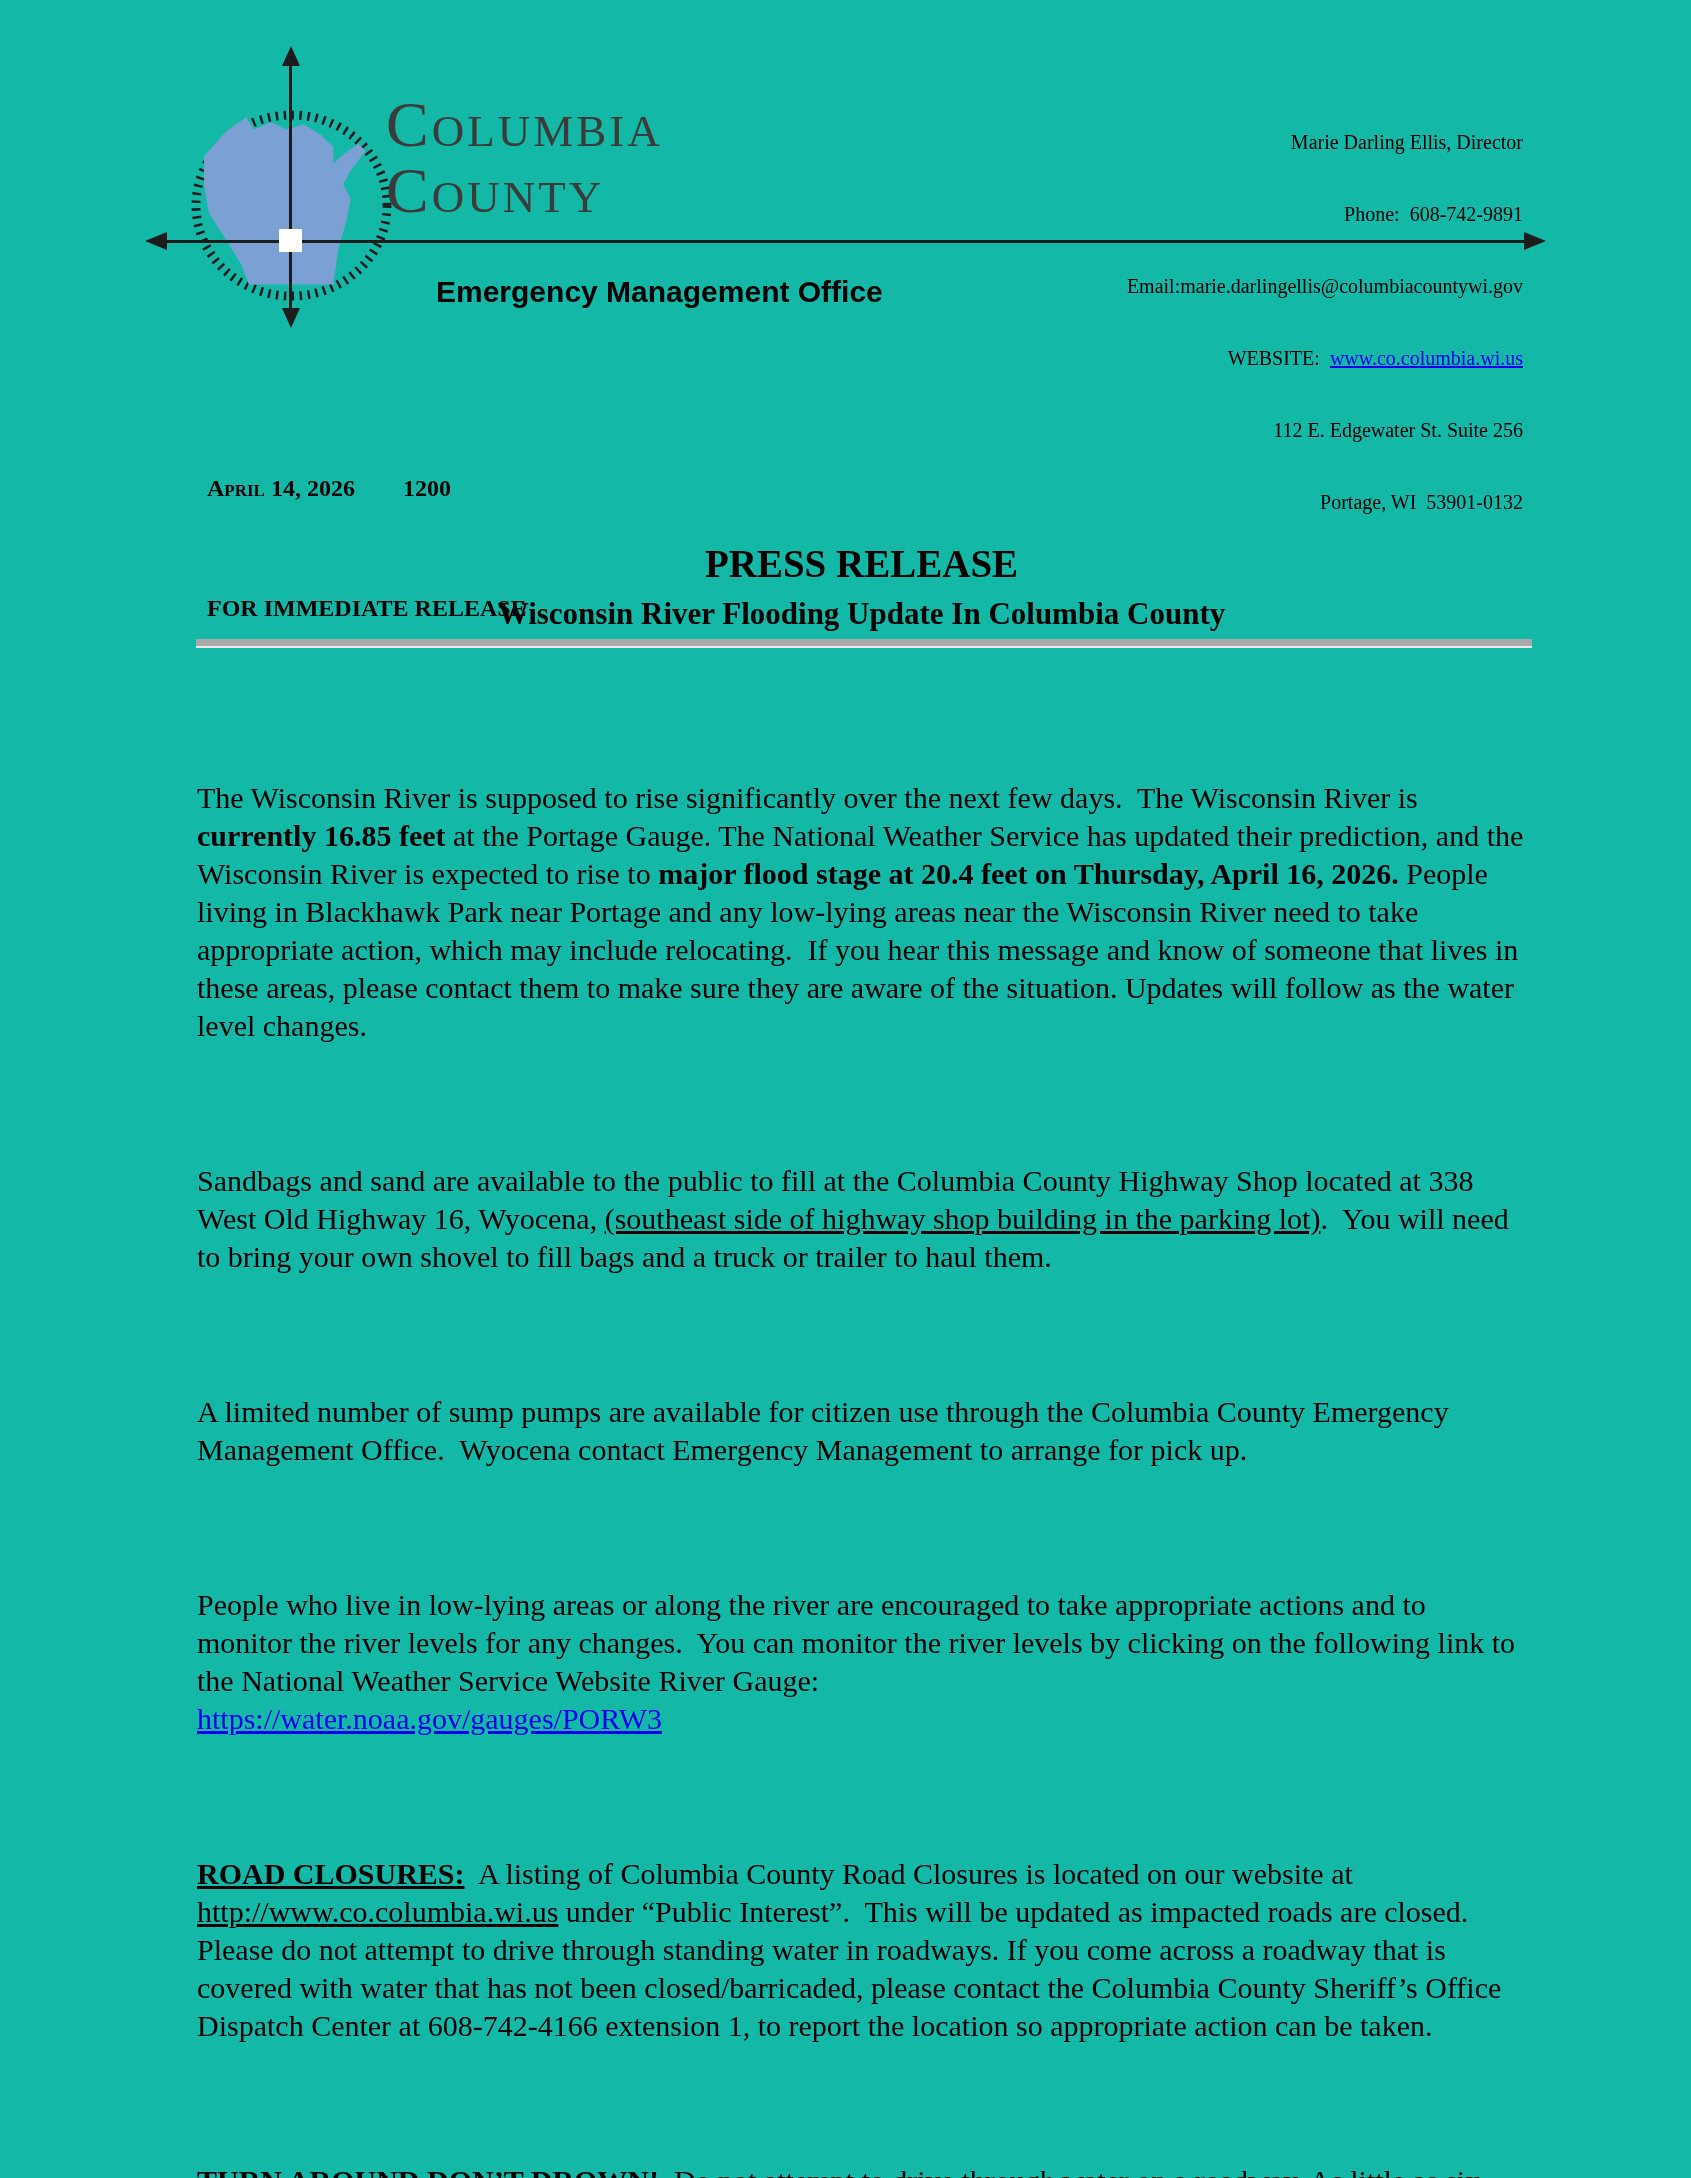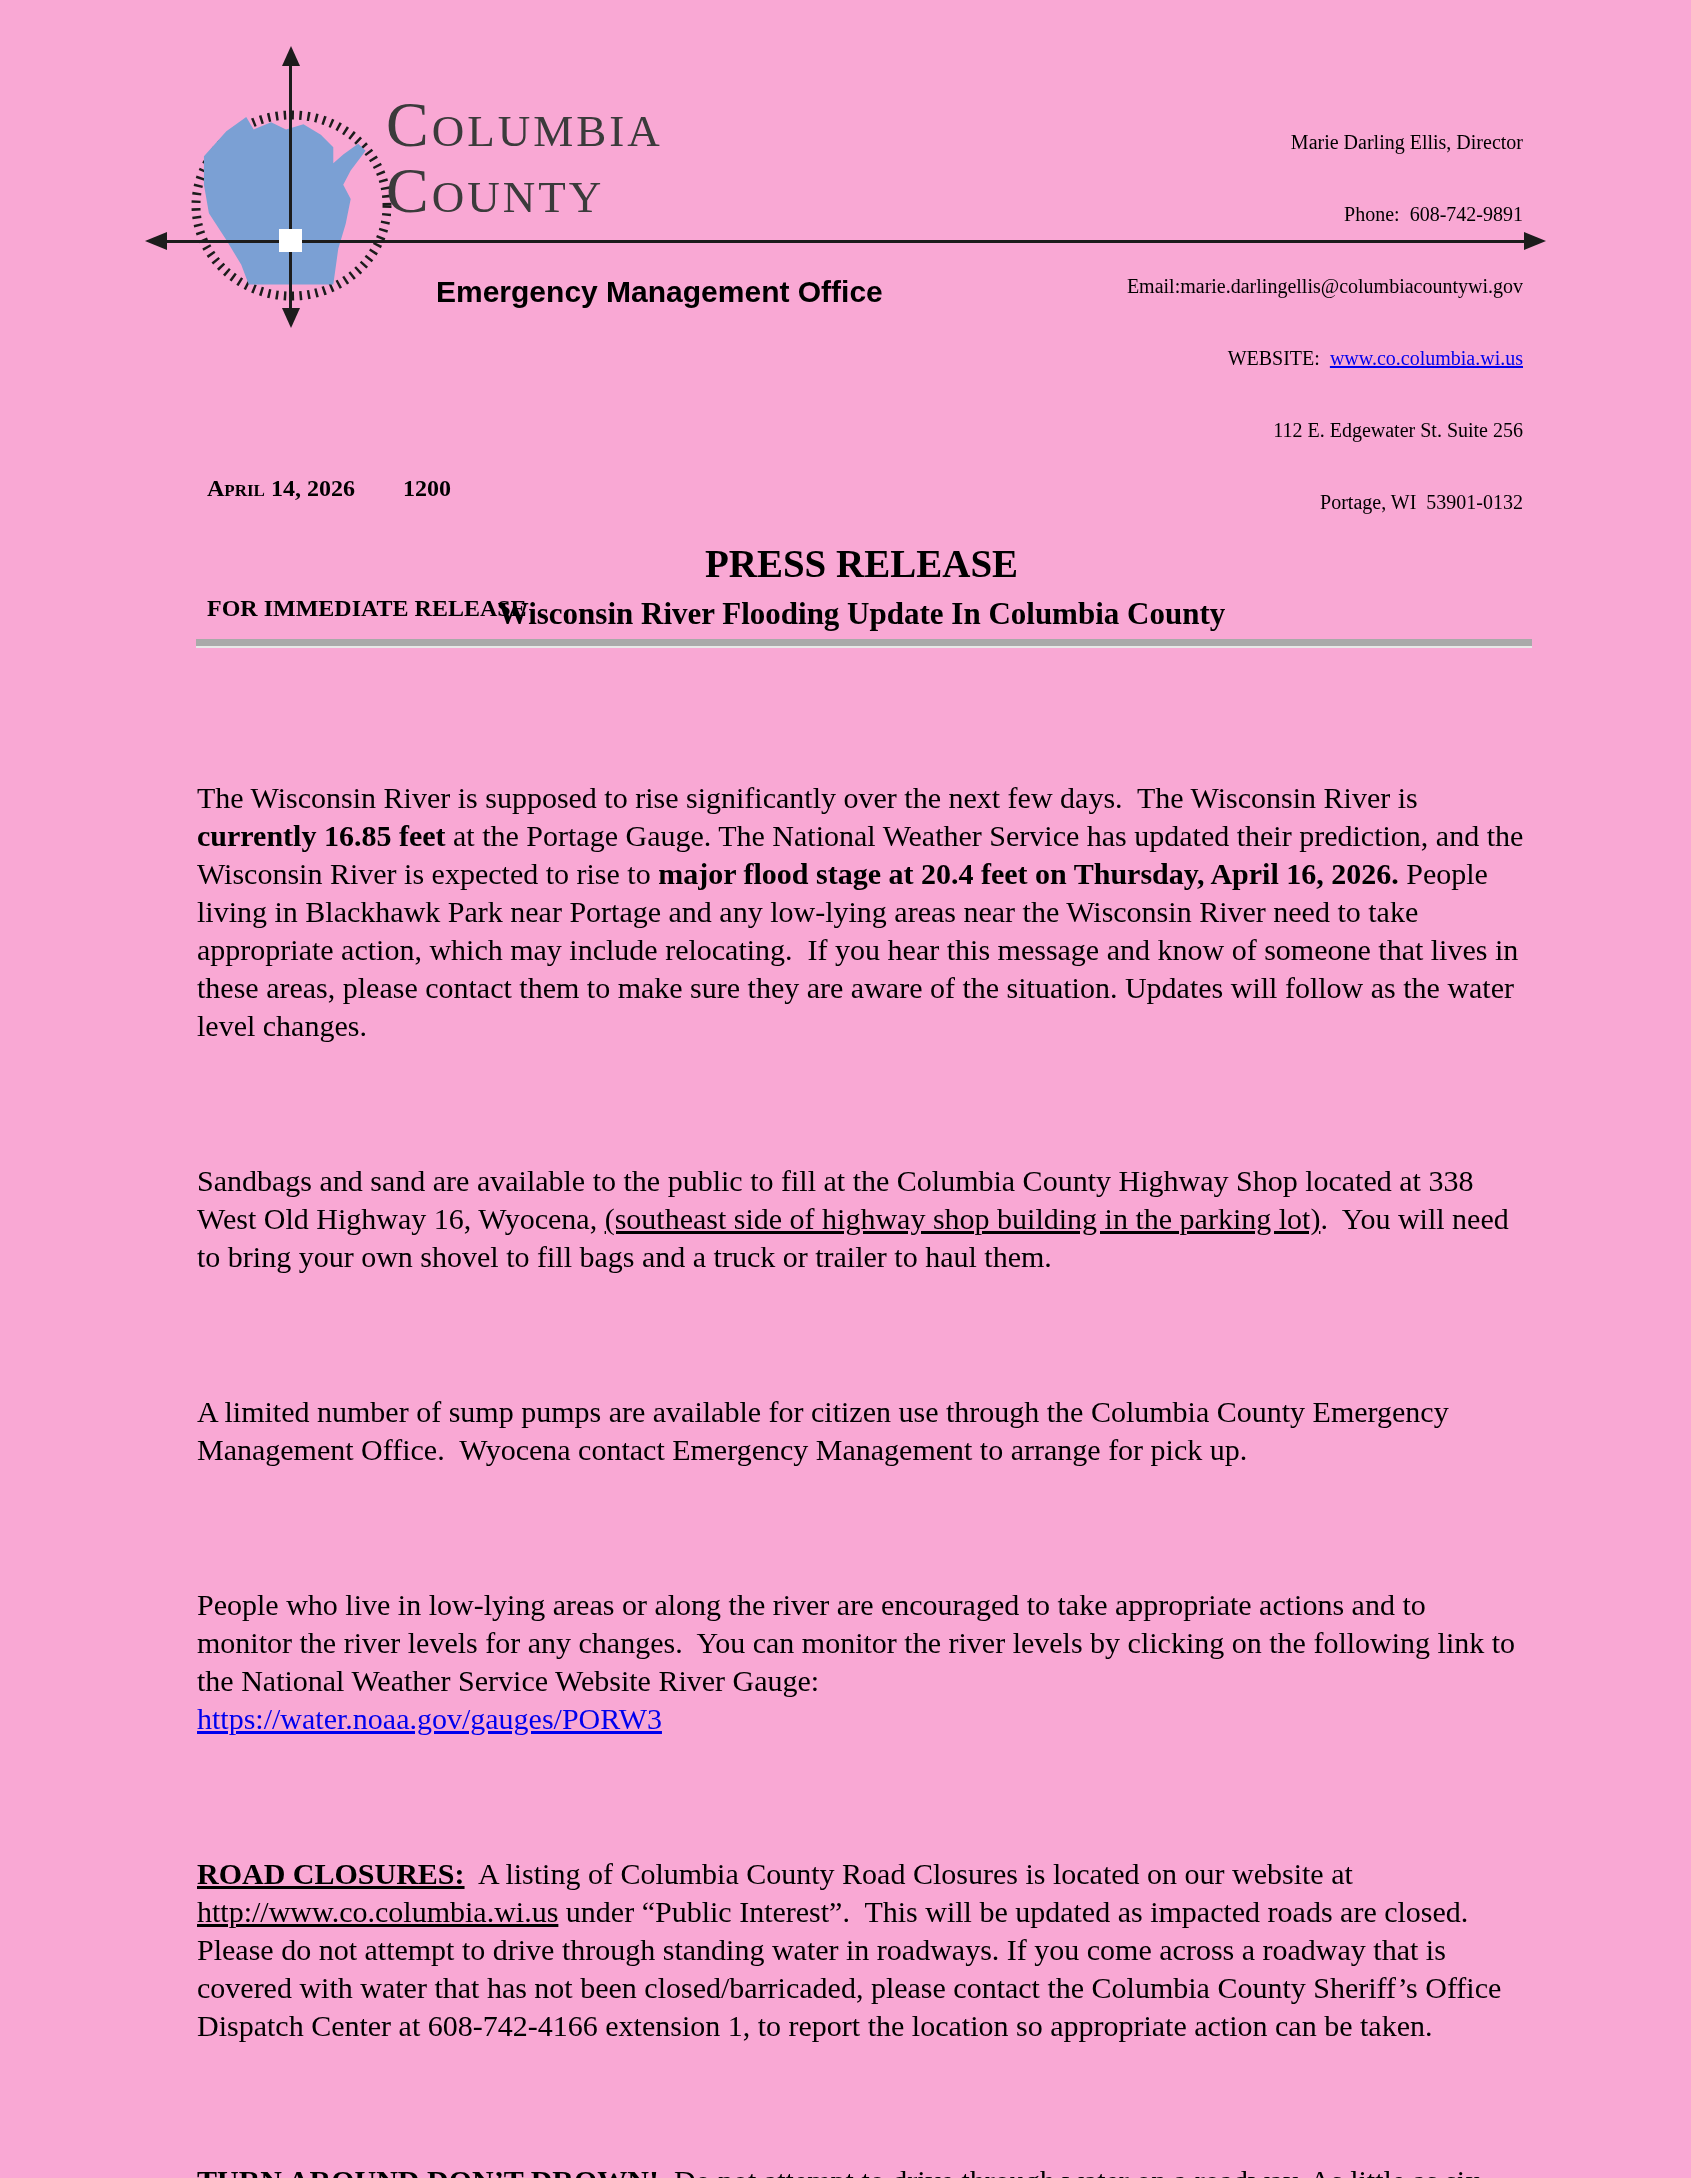--- a/index.html
+++ b/index.html
@@ -1,21 +1,21 @@
 <!DOCTYPE html>
 <html style="--link: #0000EE; --logo-blue: #7BA0D4; --divider: #A9A9A9;"><head>
 <meta charset="utf-8">
 <title>Press Release</title>
 <style>
   html,body{margin:0;padding:0;background:#ffffff;}
   .page{
     position:relative;
     width:1692px;
     height:2178px;
-    background:#f9a8d4;
+    background:#14b8a6;
     font-family:"Liberation Serif", serif;
     color:#000;
     overflow:hidden;
   }
   
   .logo-svg{position:absolute;left:189px;top:107px;z-index:1;}
   .ring{fill:none;stroke:#1c1c1c;stroke-width:9;stroke-dasharray:2.5 5.5;}
   .wi-map{fill:var(--logo-blue,#7BA0D4);}
   .h-axis{position:absolute;left:157px;top:240px;width:1371px;height:3px;background:#1c1c1c;z-index:2;}
   .h-arrow-left{position:absolute;left:145px;top:232px;width:0;height:0;

